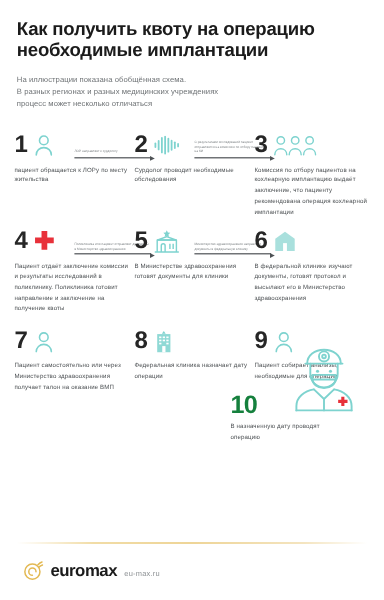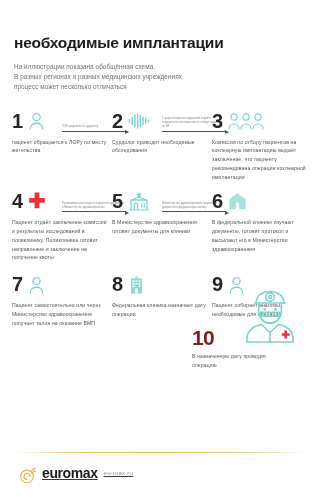--- a/index.html
+++ b/index.html
@@ -31,21 +31,21 @@
   .row.r2{margin-top:8px;}
   .row.r3{margin-top:10px;}
   .cell{width:100px;position:relative;box-sizing:border-box;}
   .cell + .cell{margin-left:4px;}
 
   .head{display:flex;align-items:center;height:24px;position:relative;}
   .num{
     font-size:20px;font-weight:bold;color:#262626;line-height:1;
     letter-spacing:-0.6px;
   }
-  .num.orange{color:#7f1d1d;}
+  .num.orange{color:#15803d;}
   .icon{margin-left:5px;display:flex;align-items:center;}
   .icon svg{display:block;}
 
   .desc{
     font-size:5.1px;line-height:1.72;color:#4e5255;margin-top:5px;
     letter-spacing:.12px;
   }
 
   
   .arrow{
@@ -76,39 +76,39 @@
   .final .num{font-size:21px;}
   .final .desc{font-size:5.1px;margin-top:4px;width:78px;}
   .doctor{position:absolute;left:42px;top:-33px;}
 
   
   .divider{
     position:absolute;left:14px;top:452px;width:292px;height:1px;
     background:linear-gradient(to right,#ffffff 0%,#e8c56b 22%,#e3b953 50%,#edd396 82%,#ffffff 100%);
   }
   .footer{
-    position:absolute;left:14px;top:466px;display:flex;align-items:flex-start;text-decoration:underline;
+    position:absolute;left:14px;top:466px;display:flex;align-items:center;
   }
   .brand{
     font-size:14px;font-weight:bold;color:#1b1b1b;letter-spacing:-0.4px;
     margin-left:5px;line-height:1;
   }
   .site{
     font-size:6.2px;color:#8e9295;margin-left:6px;letter-spacing:.2px;
     position:relative;top:3px;
   }
 </style>
 </head>
 <body>
 
 <div class="page">
 
   <div class="header">
     <h1 class="title">
-      <br>
+      <span>Как получить квоту на операцию</span><br>
       <span>необходимые имплантации</span>
     </h1>
     <p class="subtitle">
       <span>На иллюстрации показана обобщённая схема.</span><br>
       <span>В разных регионах и разных медицинских учреждениях</span><br>
       <span>процесс может несколько отличаться</span>
     </p>
   </div>
 
   <div class="steps">

